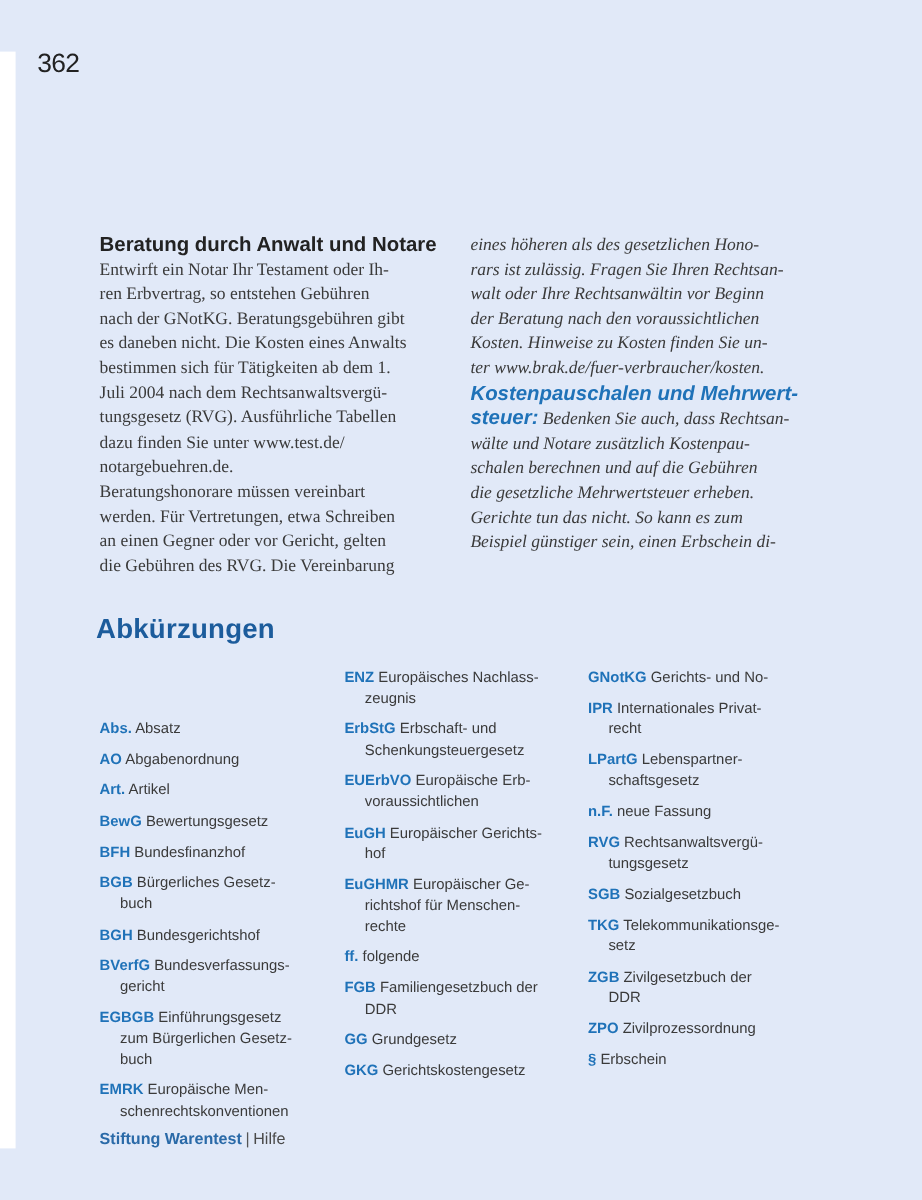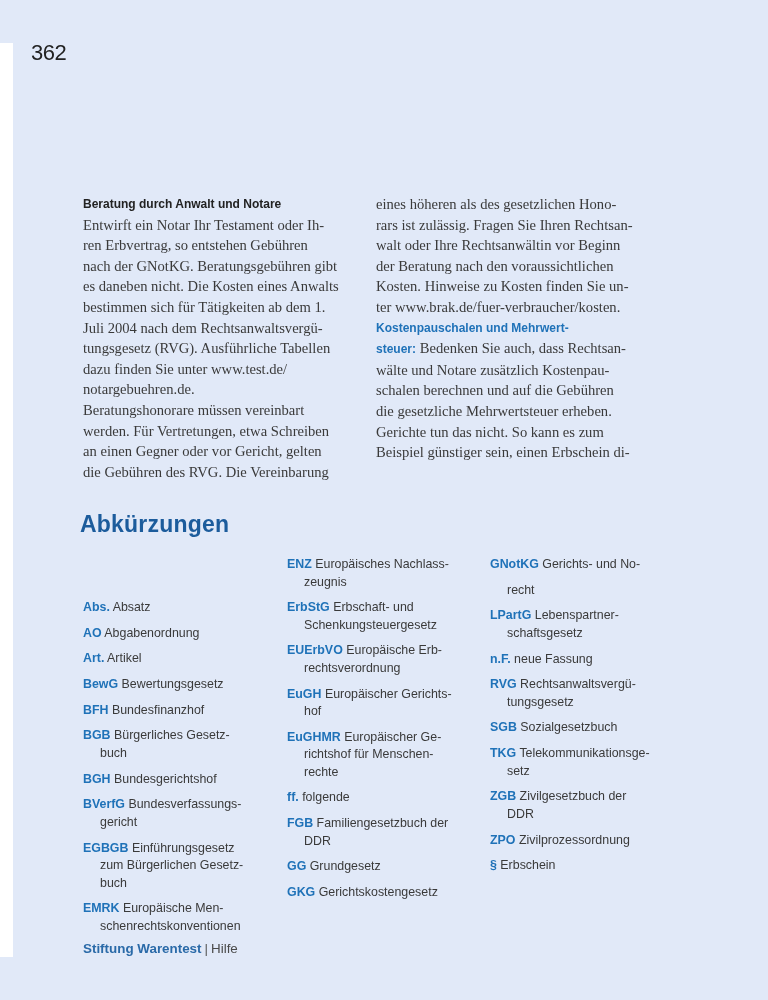--- a/index.html
+++ b/index.html
@@ -35,29 +35,29 @@
     .prose-col {
       position: absolute;
       top: 194px;
       width: 292px;
       font-family: "Liberation Serif", serif;
       font-size: 14.6px;
       line-height: 20.6px;
       color: #3a3a3a;
     }
     .prose-col.left { left: 83px; }
-    .prose-col.right { left: 376px; width: 290px; }
+    .prose-col.right { left: 392px; width: 290px; font-style: italic; }
     .prose-col .line {
       display: block;
       white-space: nowrap;
     }
     .prose-heading {
       font-family: "Liberation Sans", sans-serif;
       font-weight: bold;
-      font-size: 12px;
+      font-size: 17px;
       color: #222222;
     }
     .prose-heading.blue {
       color: #1f72b8;
     }
     .section-title {
       position: absolute;
       left: 80px;
       top: 511px;
       font-size: 23px;
@@ -189,21 +189,21 @@
     <div class="abbr-item">
       <span class="line"><span class="abbr-key">ENZ</span> <span>Europäisches Nachlass-</span></span>
       <span class="line cont"><span>zeugnis</span></span>
     </div>
     <div class="abbr-item">
       <span class="line"><span class="abbr-key">ErbStG</span> <span>Erbschaft- und</span></span>
       <span class="line cont"><span>Schenkungsteuergesetz</span></span>
     </div>
     <div class="abbr-item">
       <span class="line"><span class="abbr-key">EUErbVO</span> <span>Europäische Erb-</span></span>
-      <span class="line cont"><span>rechtsverordnung</span></span>
+      <span class="line cont"><span>voraussichtlichen</span></span>
     </div>
     <div class="abbr-item">
       <span class="line"><span class="abbr-key">EuGH</span> <span>Europäischer Gerichts-</span></span>
       <span class="line cont"><span>hof</span></span>
     </div>
     <div class="abbr-item">
       <span class="line"><span class="abbr-key">EuGHMR</span> <span>Europäischer Ge-</span></span>
       <span class="line cont"><span>richtshof für Menschen-</span></span>
       <span class="line cont"><span>rechte</span></span>
     </div>
@@ -219,20 +219,21 @@
     </div>
     <div class="abbr-item">
       <span class="line"><span class="abbr-key">GKG</span> <span>Gerichtskostengesetz</span></span>
     </div>
   </div>
 <div class="abbr-col c3">
     <div class="abbr-item">
       <span class="line"><span class="abbr-key">GNotKG</span> <span>Gerichts- und No-</span></span>
     </div>
     <div class="abbr-item">
+      <span class="line"><span class="abbr-key">IPR</span> <span>Internationales Privat-</span></span>
       <span class="line cont"><span>recht</span></span>
     </div>
     <div class="abbr-item">
       <span class="line"><span class="abbr-key">LPartG</span> <span>Lebenspartner-</span></span>
       <span class="line cont"><span>schaftsgesetz</span></span>
     </div>
     <div class="abbr-item">
       <span class="line"><span class="abbr-key">n.F.</span> <span>neue Fassung</span></span>
     </div>
     <div class="abbr-item">

